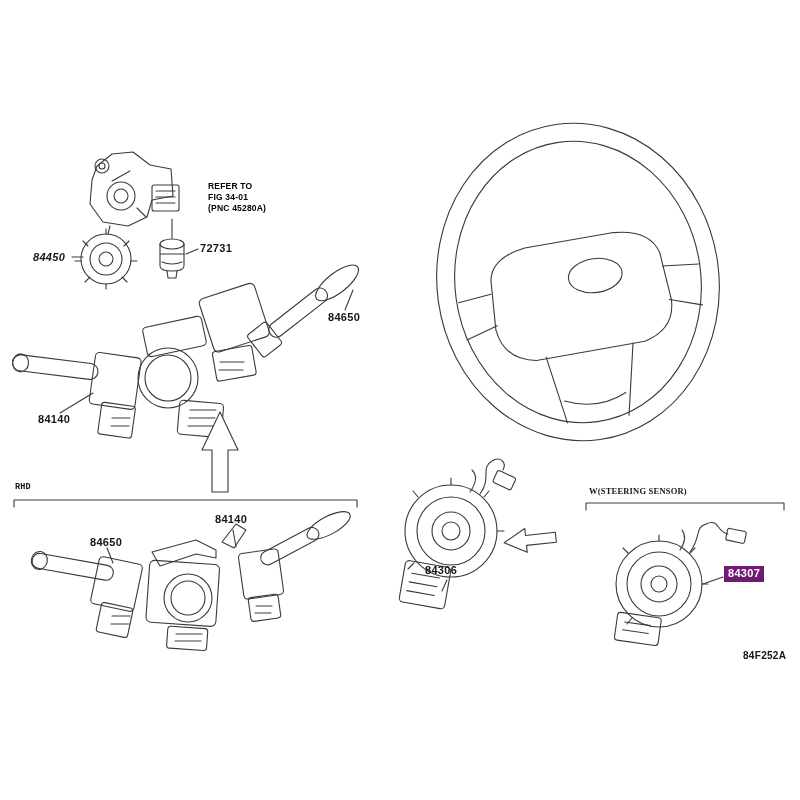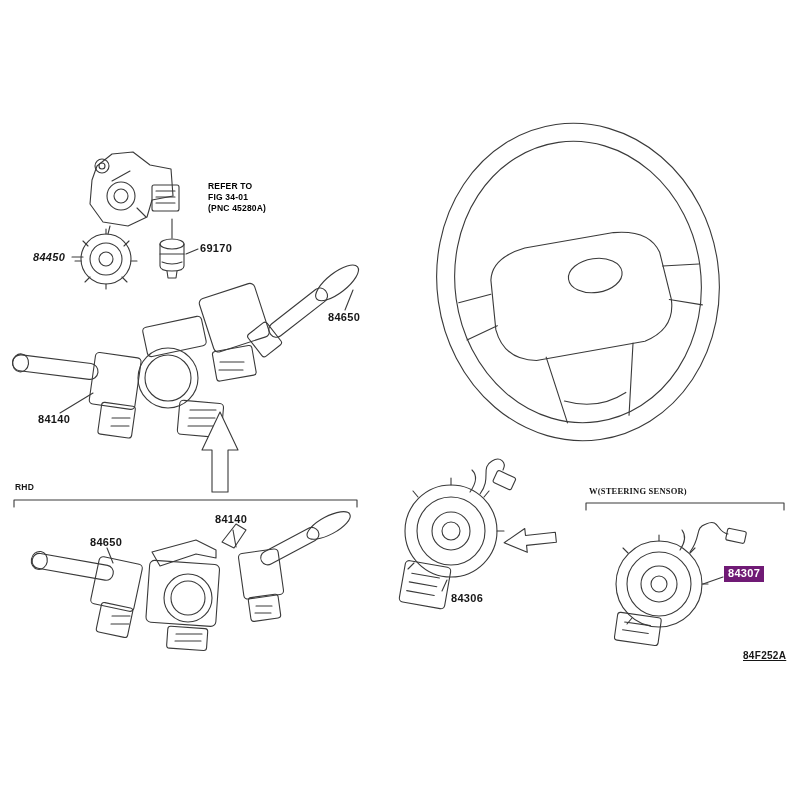--- a/index.html
+++ b/index.html
@@ -23,21 +23,21 @@
     font:600 8.5px/11px "Liberation Sans", sans-serif;
     letter-spacing:.2px;
   }
   .note-block { position:absolute; left:208px; top:181px; }
   .note-block span { display:block; }
   .hl {
     background:#701a75;
     color:#ffffff;
     padding:2px 4px 3px 4px;
   }
-  .code { font:600 10px/1 "Liberation Sans", sans-serif;text-decoration:underline; }
+  .code { font:600 10px/1 "Liberation Sans", sans-serif; }
 </style>
 </head>
 <body>
 
 <div id="stage">
 
 <svg width="800" height="800" viewBox="0 0 800 800" fill="none" stroke="#3a3a3a" stroke-width="1.1" stroke-linecap="round" stroke-linejoin="round">
 
   <g>
     <path d="M97 166 L112 154 L133 152 L150 165 L171 169 L173 196 L152 200 L147 217 L128 226 L103 222 L90 204 L92 180 Z"></path>
@@ -191,24 +191,24 @@
   </g>
 </svg>
 
 <div class="note-block small">
   <span>REFER TO</span>
   <span>FIG 34-01</span>
   <span>(PNC 45280A)</span>
 </div>
 
 <span class="lbl" style="left:33px; top:252px;font-style:italic;">84450</span>
-<span class="lbl" style="left:200px; top:243px;">69170</span>
+<span class="lbl" style="left:200px; top:243px;">72731</span>
 <span class="lbl" style="left:328px; top:312px;">84650</span>
 <span class="lbl" style="left:38px; top:414px;">84140</span>
-<span class="lbl small" style="left:15px; top:482px;">RHD</span>
+<span class="lbl small" style="left:15px; top:482px;font-family:Liberation Mono, monospace;">RHD</span>
 <span class="lbl" style="left:90px; top:537px;">84650</span>
 <span class="lbl" style="left:215px; top:514px;">84140</span>
-<span class="lbl" style="left:425px; top:593px;margin-left:26px;">84306</span>
+<span class="lbl" style="left:425px; top:565px;">84306</span>
 <span class="lbl small" style="left:589px; top:486px;font-family:Liberation Serif, serif;">W(STEERING SENSOR)</span>
 <span class="lbl hl" style="left:724px; top:566px;">84307</span>
 <span class="lbl code" style="left:743px; top:651px;">84F252A</span>
 
 </div>
 
 </body></html>

